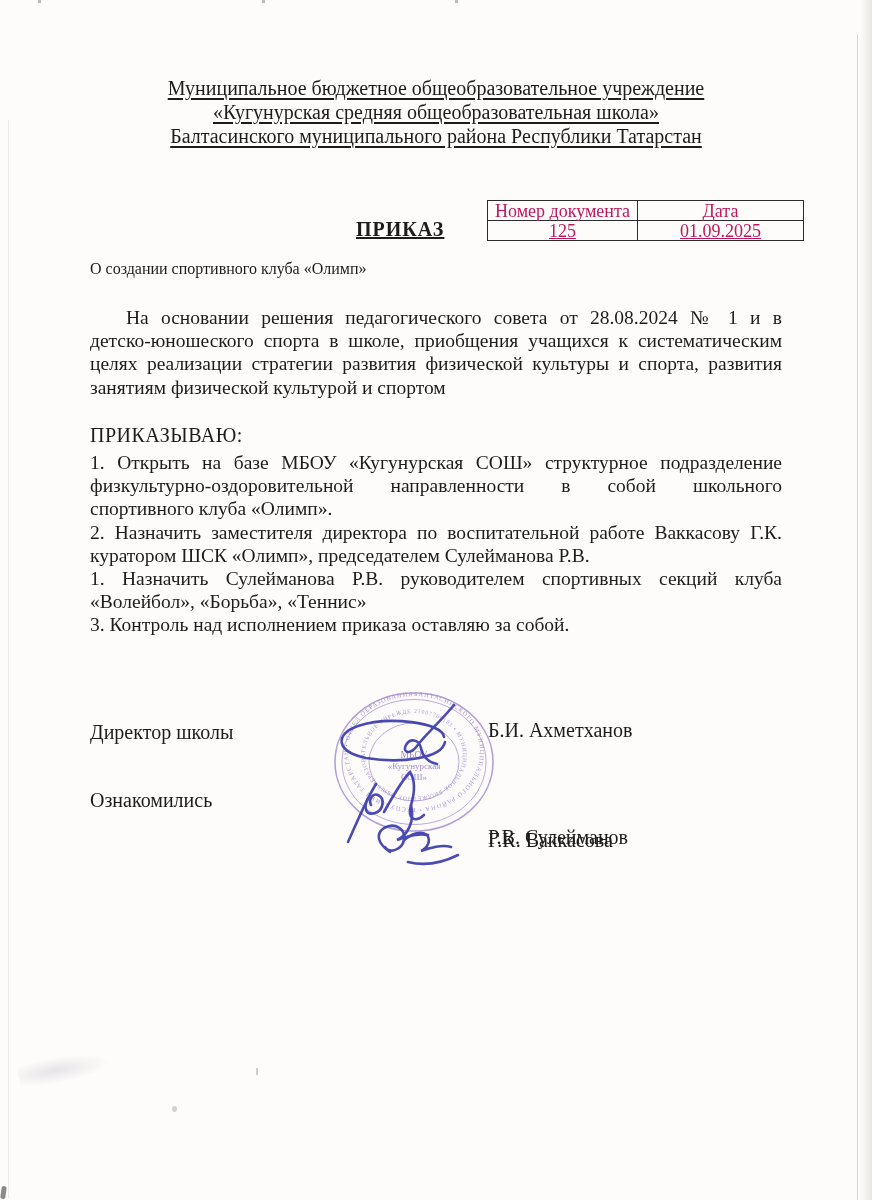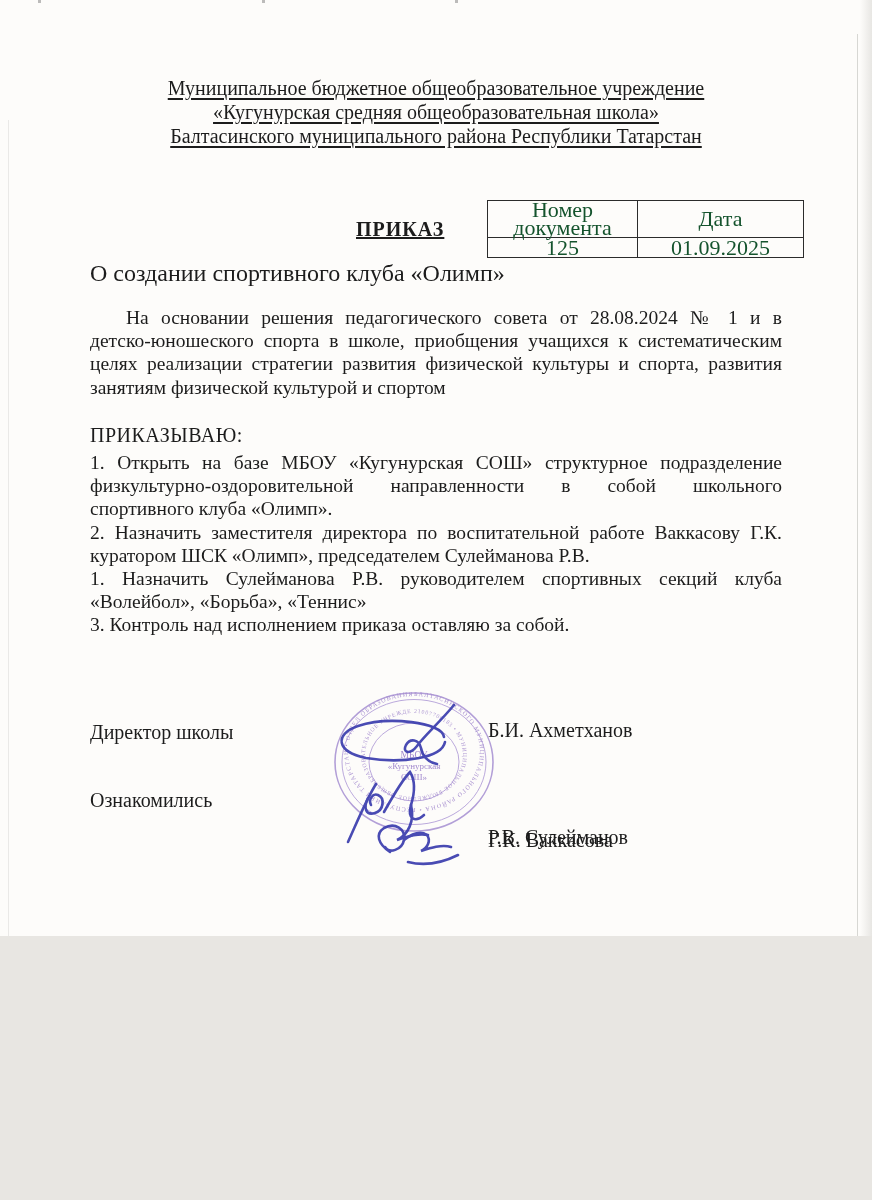--- a/index.html
+++ b/index.html
@@ -1,38 +1,38 @@
 <!DOCTYPE html>
 <html><head>
 <meta charset="utf-8">
 <style>
   html,body { margin:0; padding:0; background:#e8e6e2; }
   .page {
-    position:relative; width:872px; height:936px; margin:0 auto;
+    position:relative; width:872px; height:1200px; margin:0 auto;
     background:#fdfcfa; overflow:hidden;
     font-family:"Liberation Serif","DejaVu Serif",serif;
     color:#1c1c1c;
   }
   
   .org-header { position:absolute; top:76px; left:0; width:100%; text-align:center;
     font-size:20px; line-height:24px; }
   .org-line { text-decoration:underline; text-underline-offset:3px; }
 
   
   .order-title { position:absolute; left:356px; top:218px; font-weight:bold;
     font-size:20px; letter-spacing:1px;text-decoration:underline; }
   .doc-table { position:absolute; left:487px; top:200px; border-collapse:collapse; }
-  .doc-table td { border:1.5px solid #2b2b2b; text-align:center; font-size:22px;
-    padding:0; line-height:18px; color:#14532d; }
+  .doc-table td { border:1.5px solid #2b2b2b; text-align:center; font-size:18px;
+    padding:0; line-height:18px; color:#be185d; }
   .doc-table .c1 { width:149px; }
   .doc-table .c2 { width:165px; }
   .doc-table .r1 td { height:19px; }
-  .doc-table .r2 td { height:19px; }
+  .doc-table .r2 td { height:19px;text-decoration:underline; }
 
-  .subject { position:absolute; left:90px; top:260px; font-size:24px; }
+  .subject { position:absolute; left:90px; top:260px; font-size:16px; }
 
   
   .textblock { position:absolute; left:90px; width:692px; font-size:19.5px;
     line-height:23.2px; }
   .preamble { top:306px; }
   .decree-items { top:451px; }
   .jline { text-align:justify; text-align-last:justify; overflow:hidden; }
   .jline.last { text-align-last:left; }
   .indent { text-indent:36px; }
   .decree-heading { position:absolute; left:90px; top:424px; font-size:20px;

